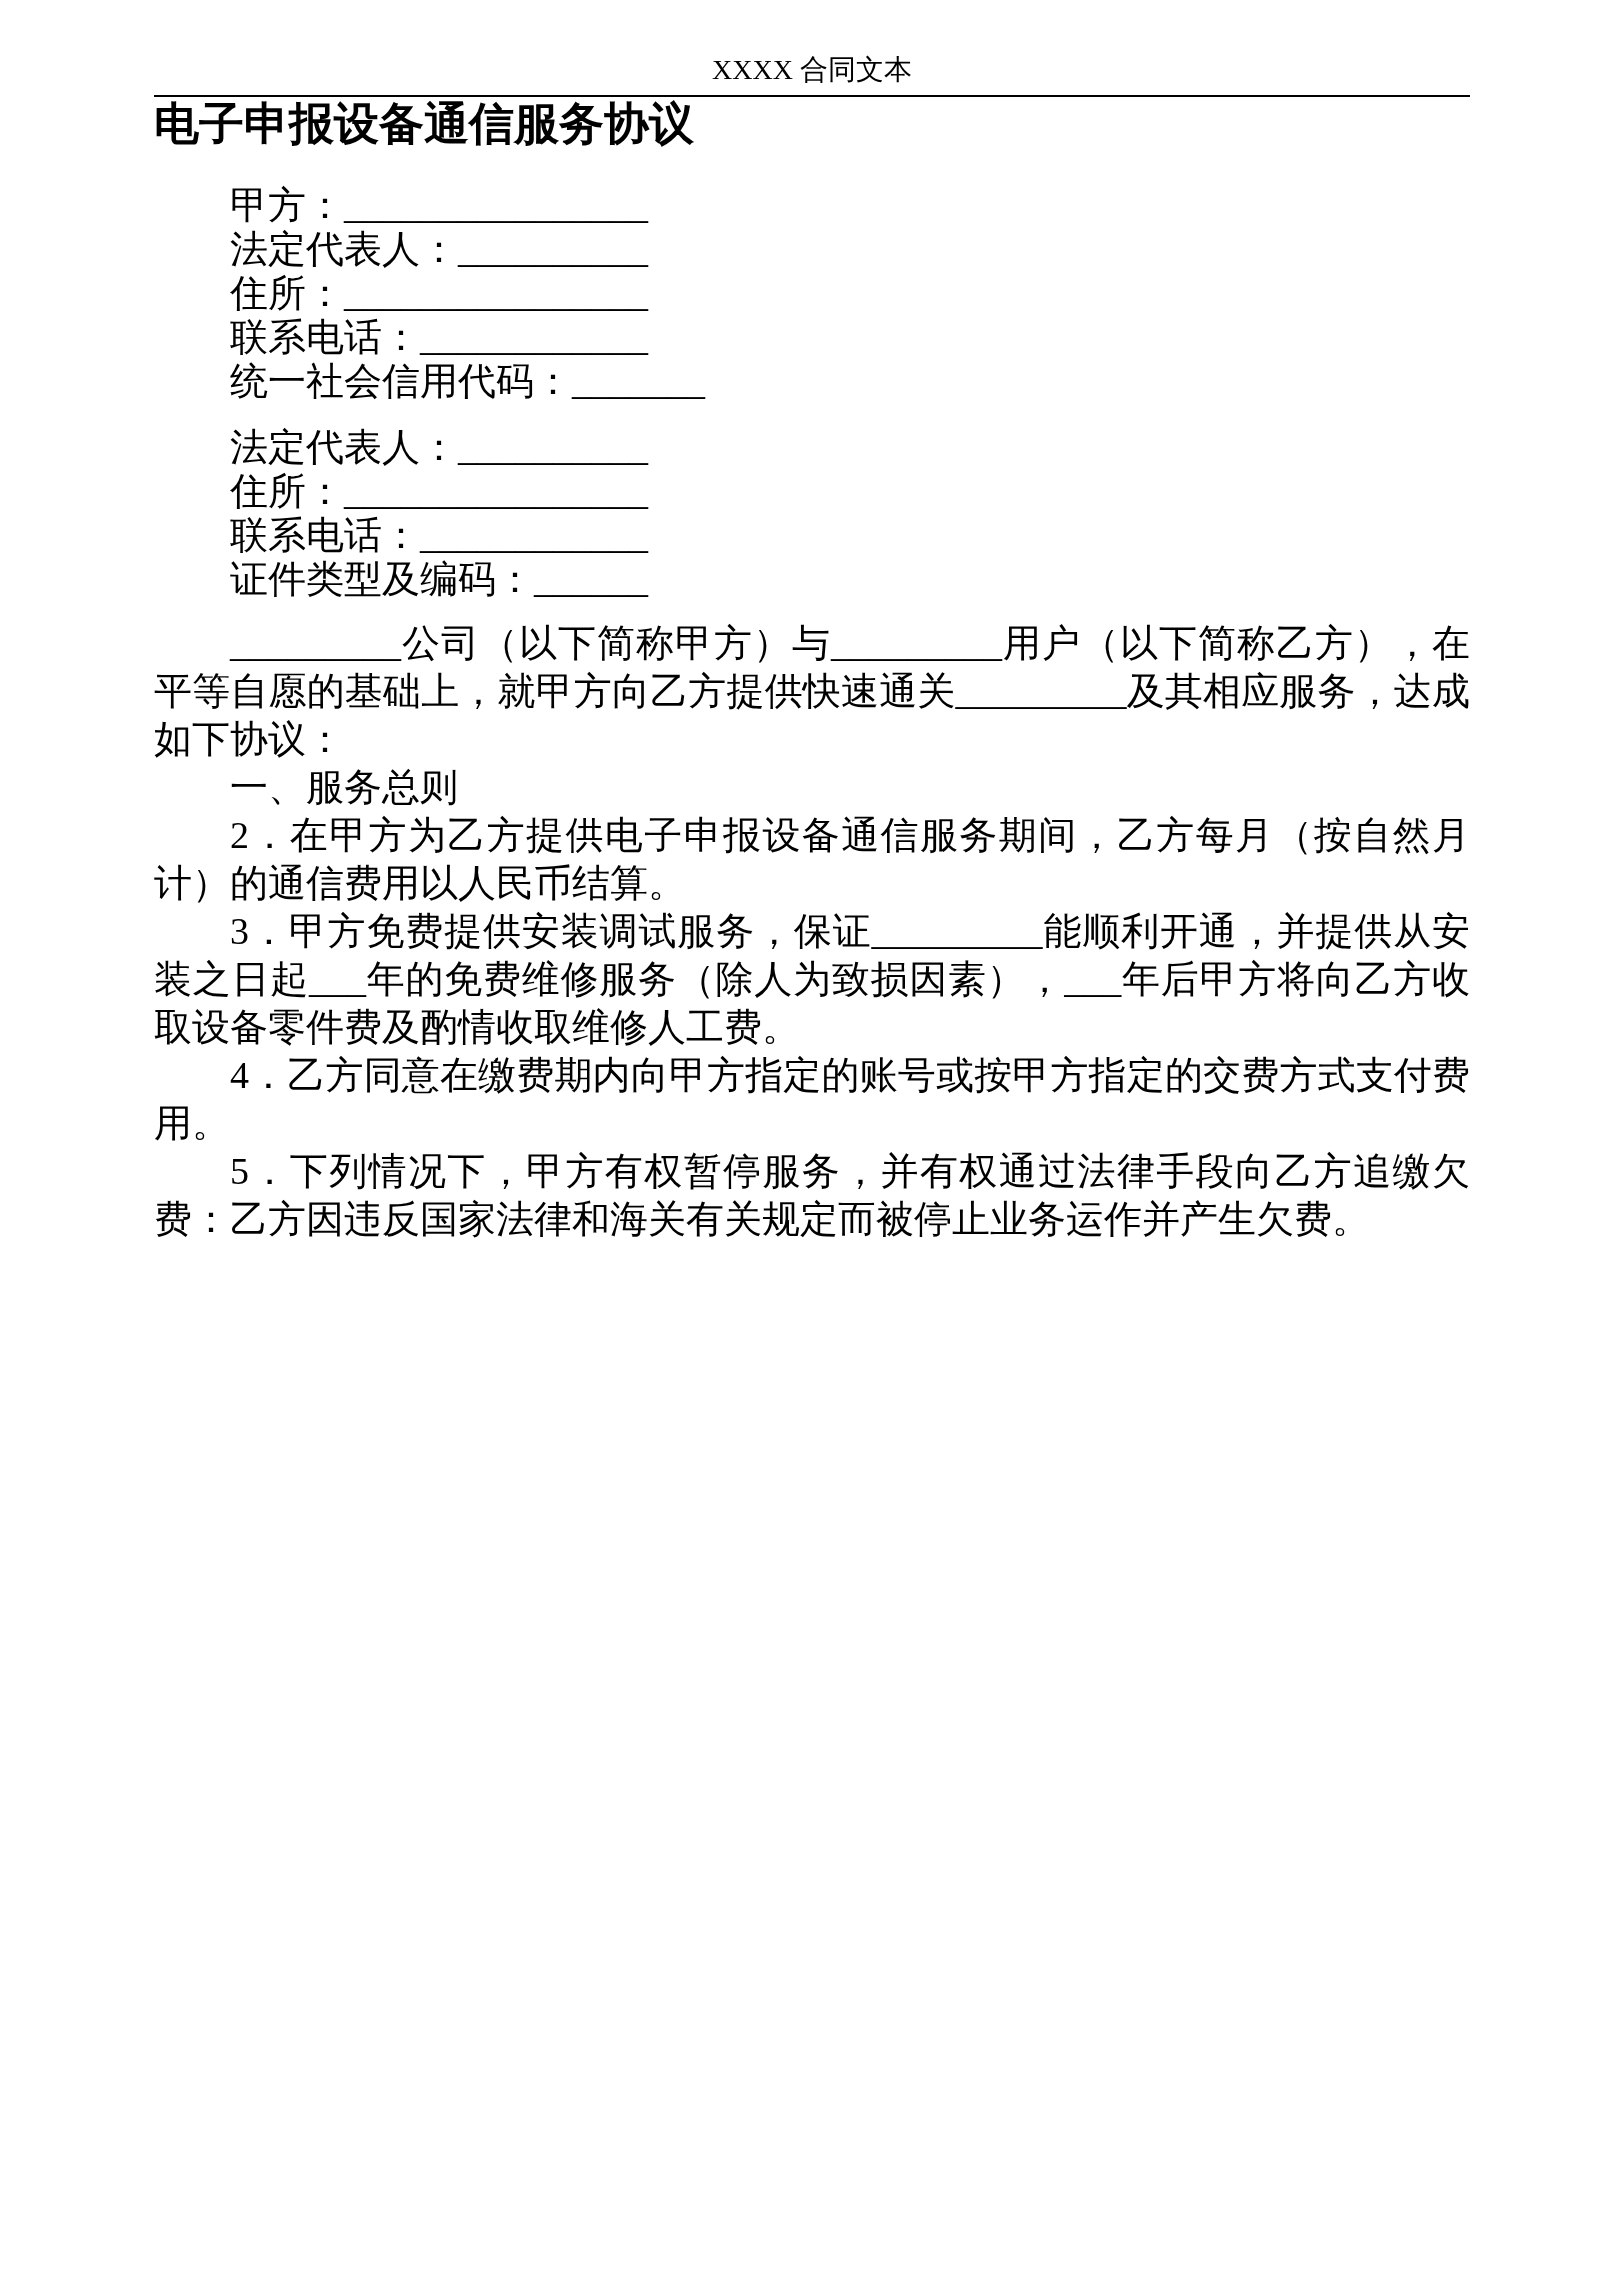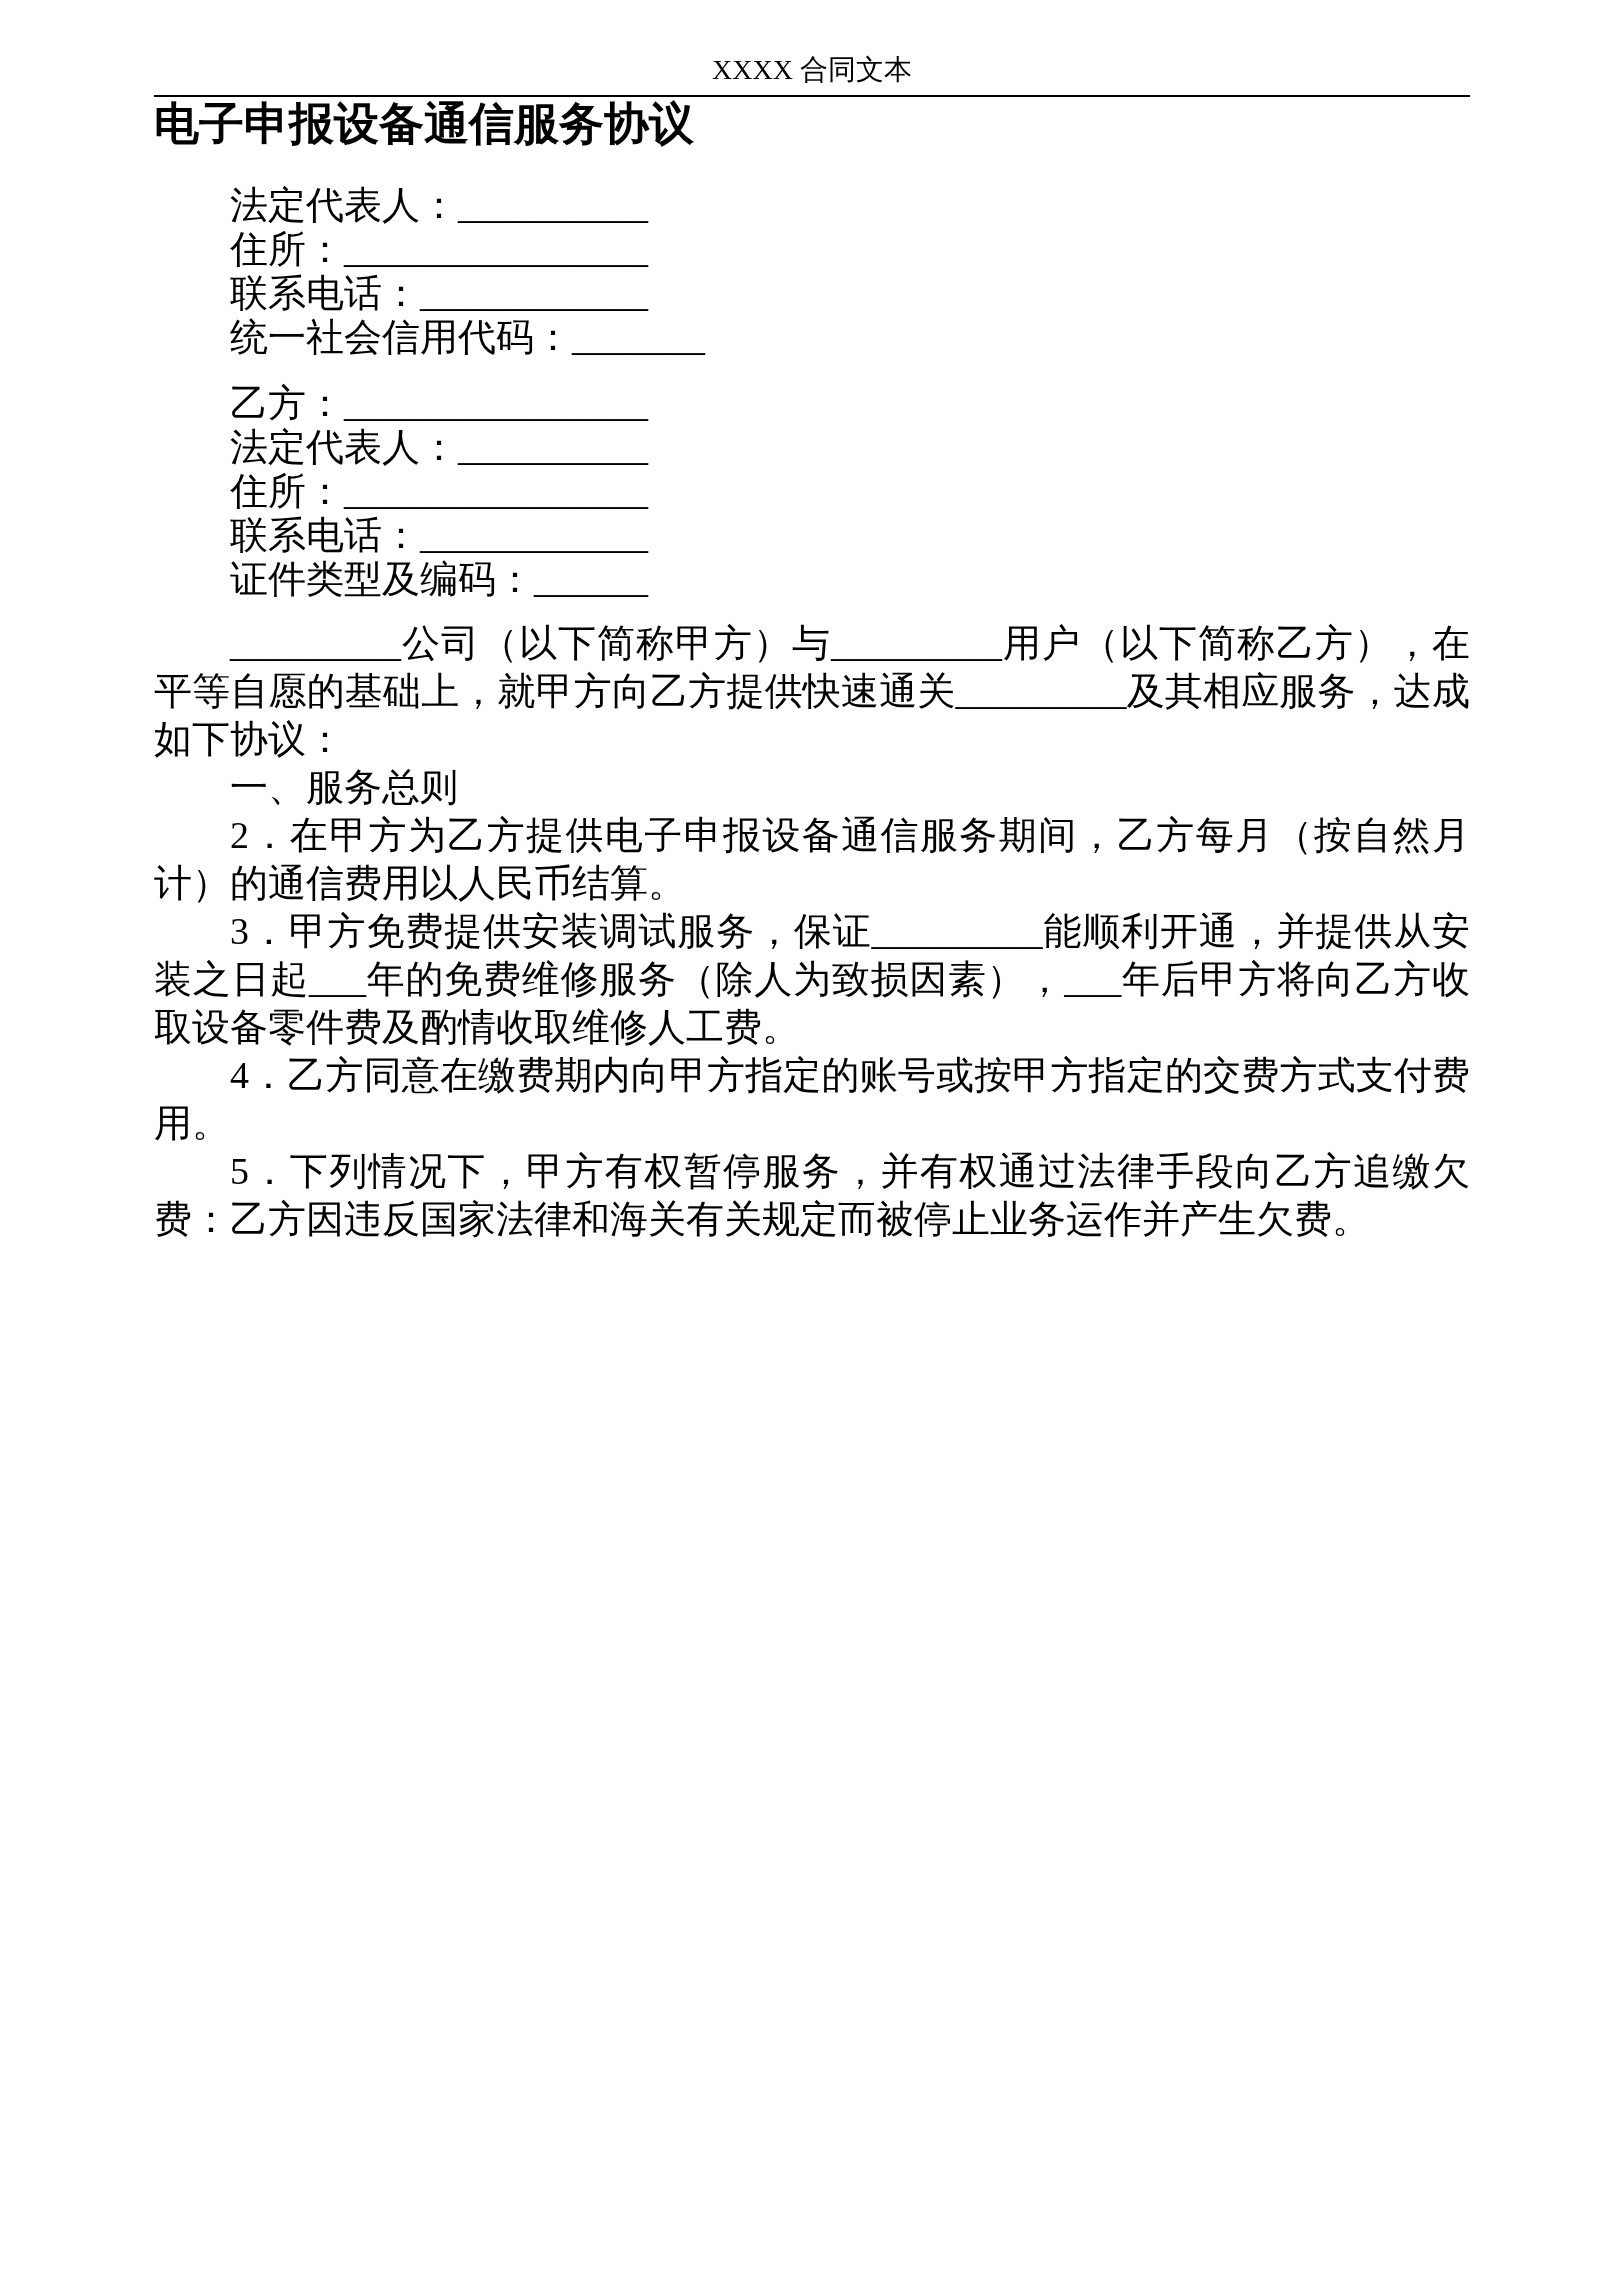--- a/index.html
+++ b/index.html
@@ -72,37 +72,37 @@
   <header class="doc-header">
     <span>XXXX 合同文本</span>
   </header>
 
   <main class="doc-body">
 
     <h1 class="doc-title">电子申报设备通信服务协议</h1>
 
     <section class="fields party-a">
       <div class="field-row">
+        <span class="field-label">甲方：</span><span class="field-blank">________________</span>
+      </div>
+      <div class="field-row">
         <span class="field-label">法定代表人：</span><span class="field-blank">__________</span>
       </div>
       <div class="field-row">
         <span class="field-label">住所：</span><span class="field-blank">________________</span>
       </div>
       <div class="field-row">
         <span class="field-label">联系电话：</span><span class="field-blank">____________</span>
       </div>
       <div class="field-row">
         <span class="field-label">统一社会信用代码：</span><span class="field-blank">_______</span>
       </div>
     </section>
 
     <section class="fields party-b">
-      <div class="field-row">
-        <span class="field-label">乙方：</span><span class="field-blank">________________</span>
-      </div>
       <div class="field-row">
         <span class="field-label">法定代表人：</span><span class="field-blank">__________</span>
       </div>
       <div class="field-row">
         <span class="field-label">住所：</span><span class="field-blank">________________</span>
       </div>
       <div class="field-row">
         <span class="field-label">联系电话：</span><span class="field-blank">____________</span>
       </div>
       <div class="field-row">

